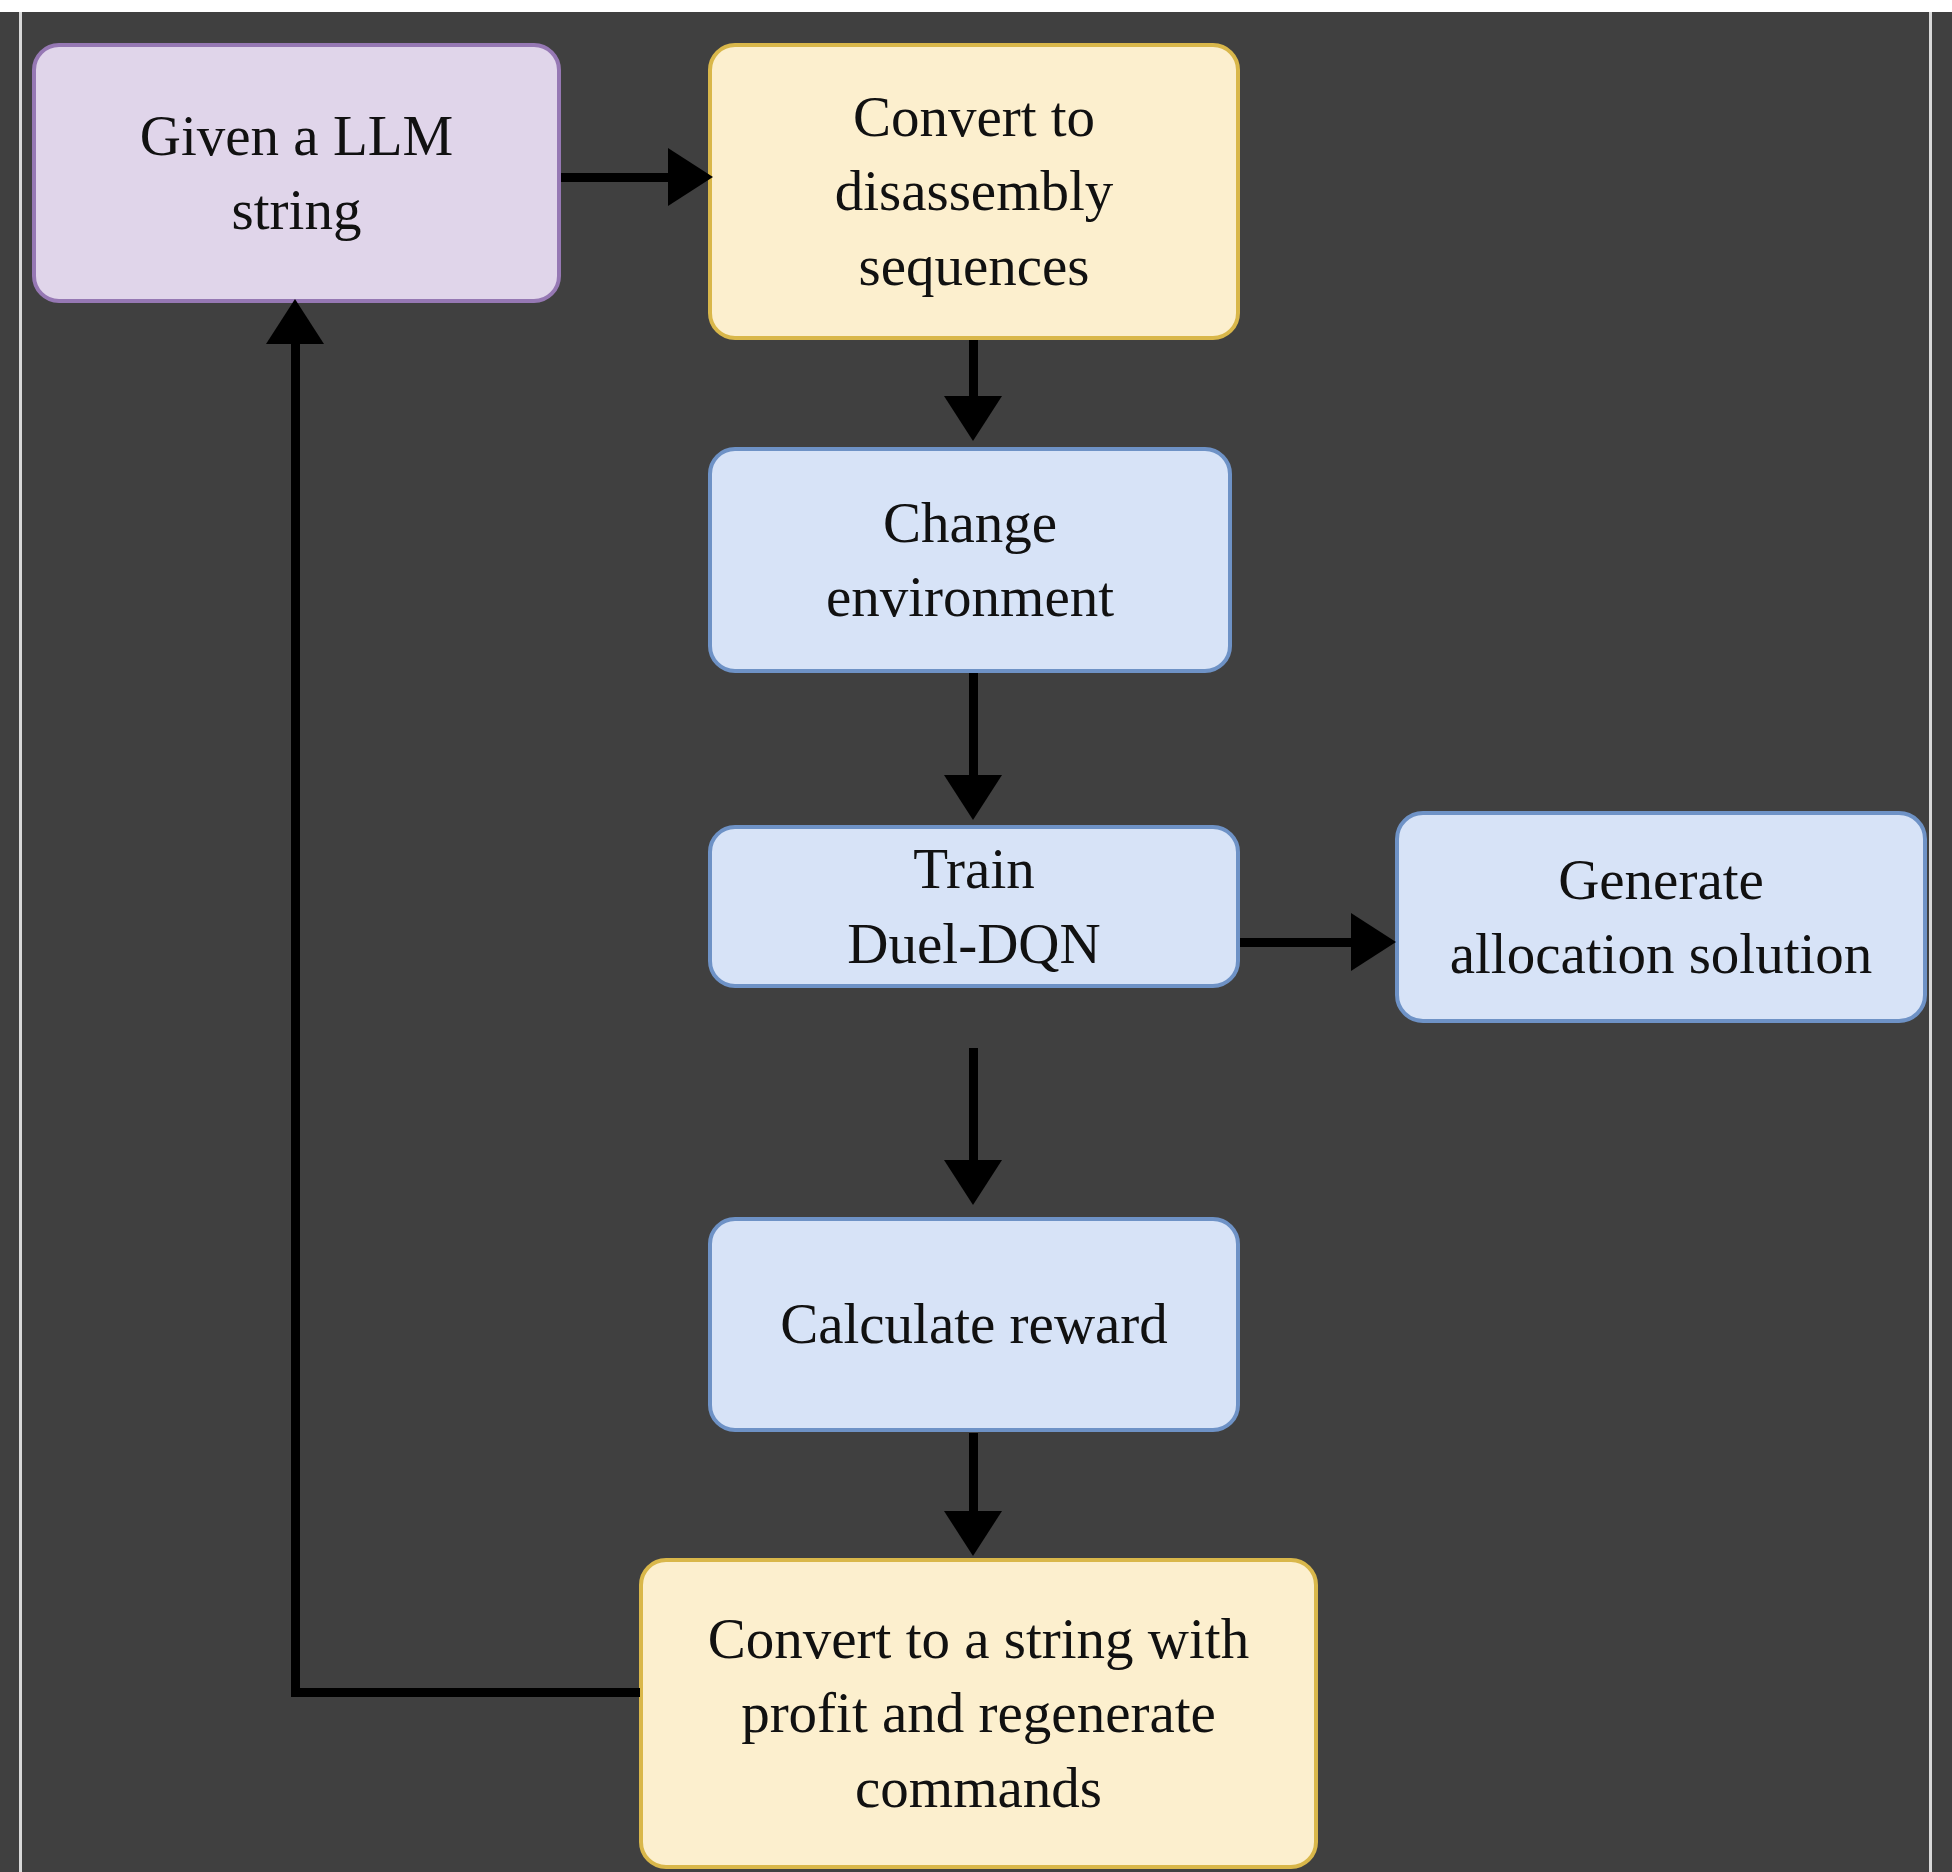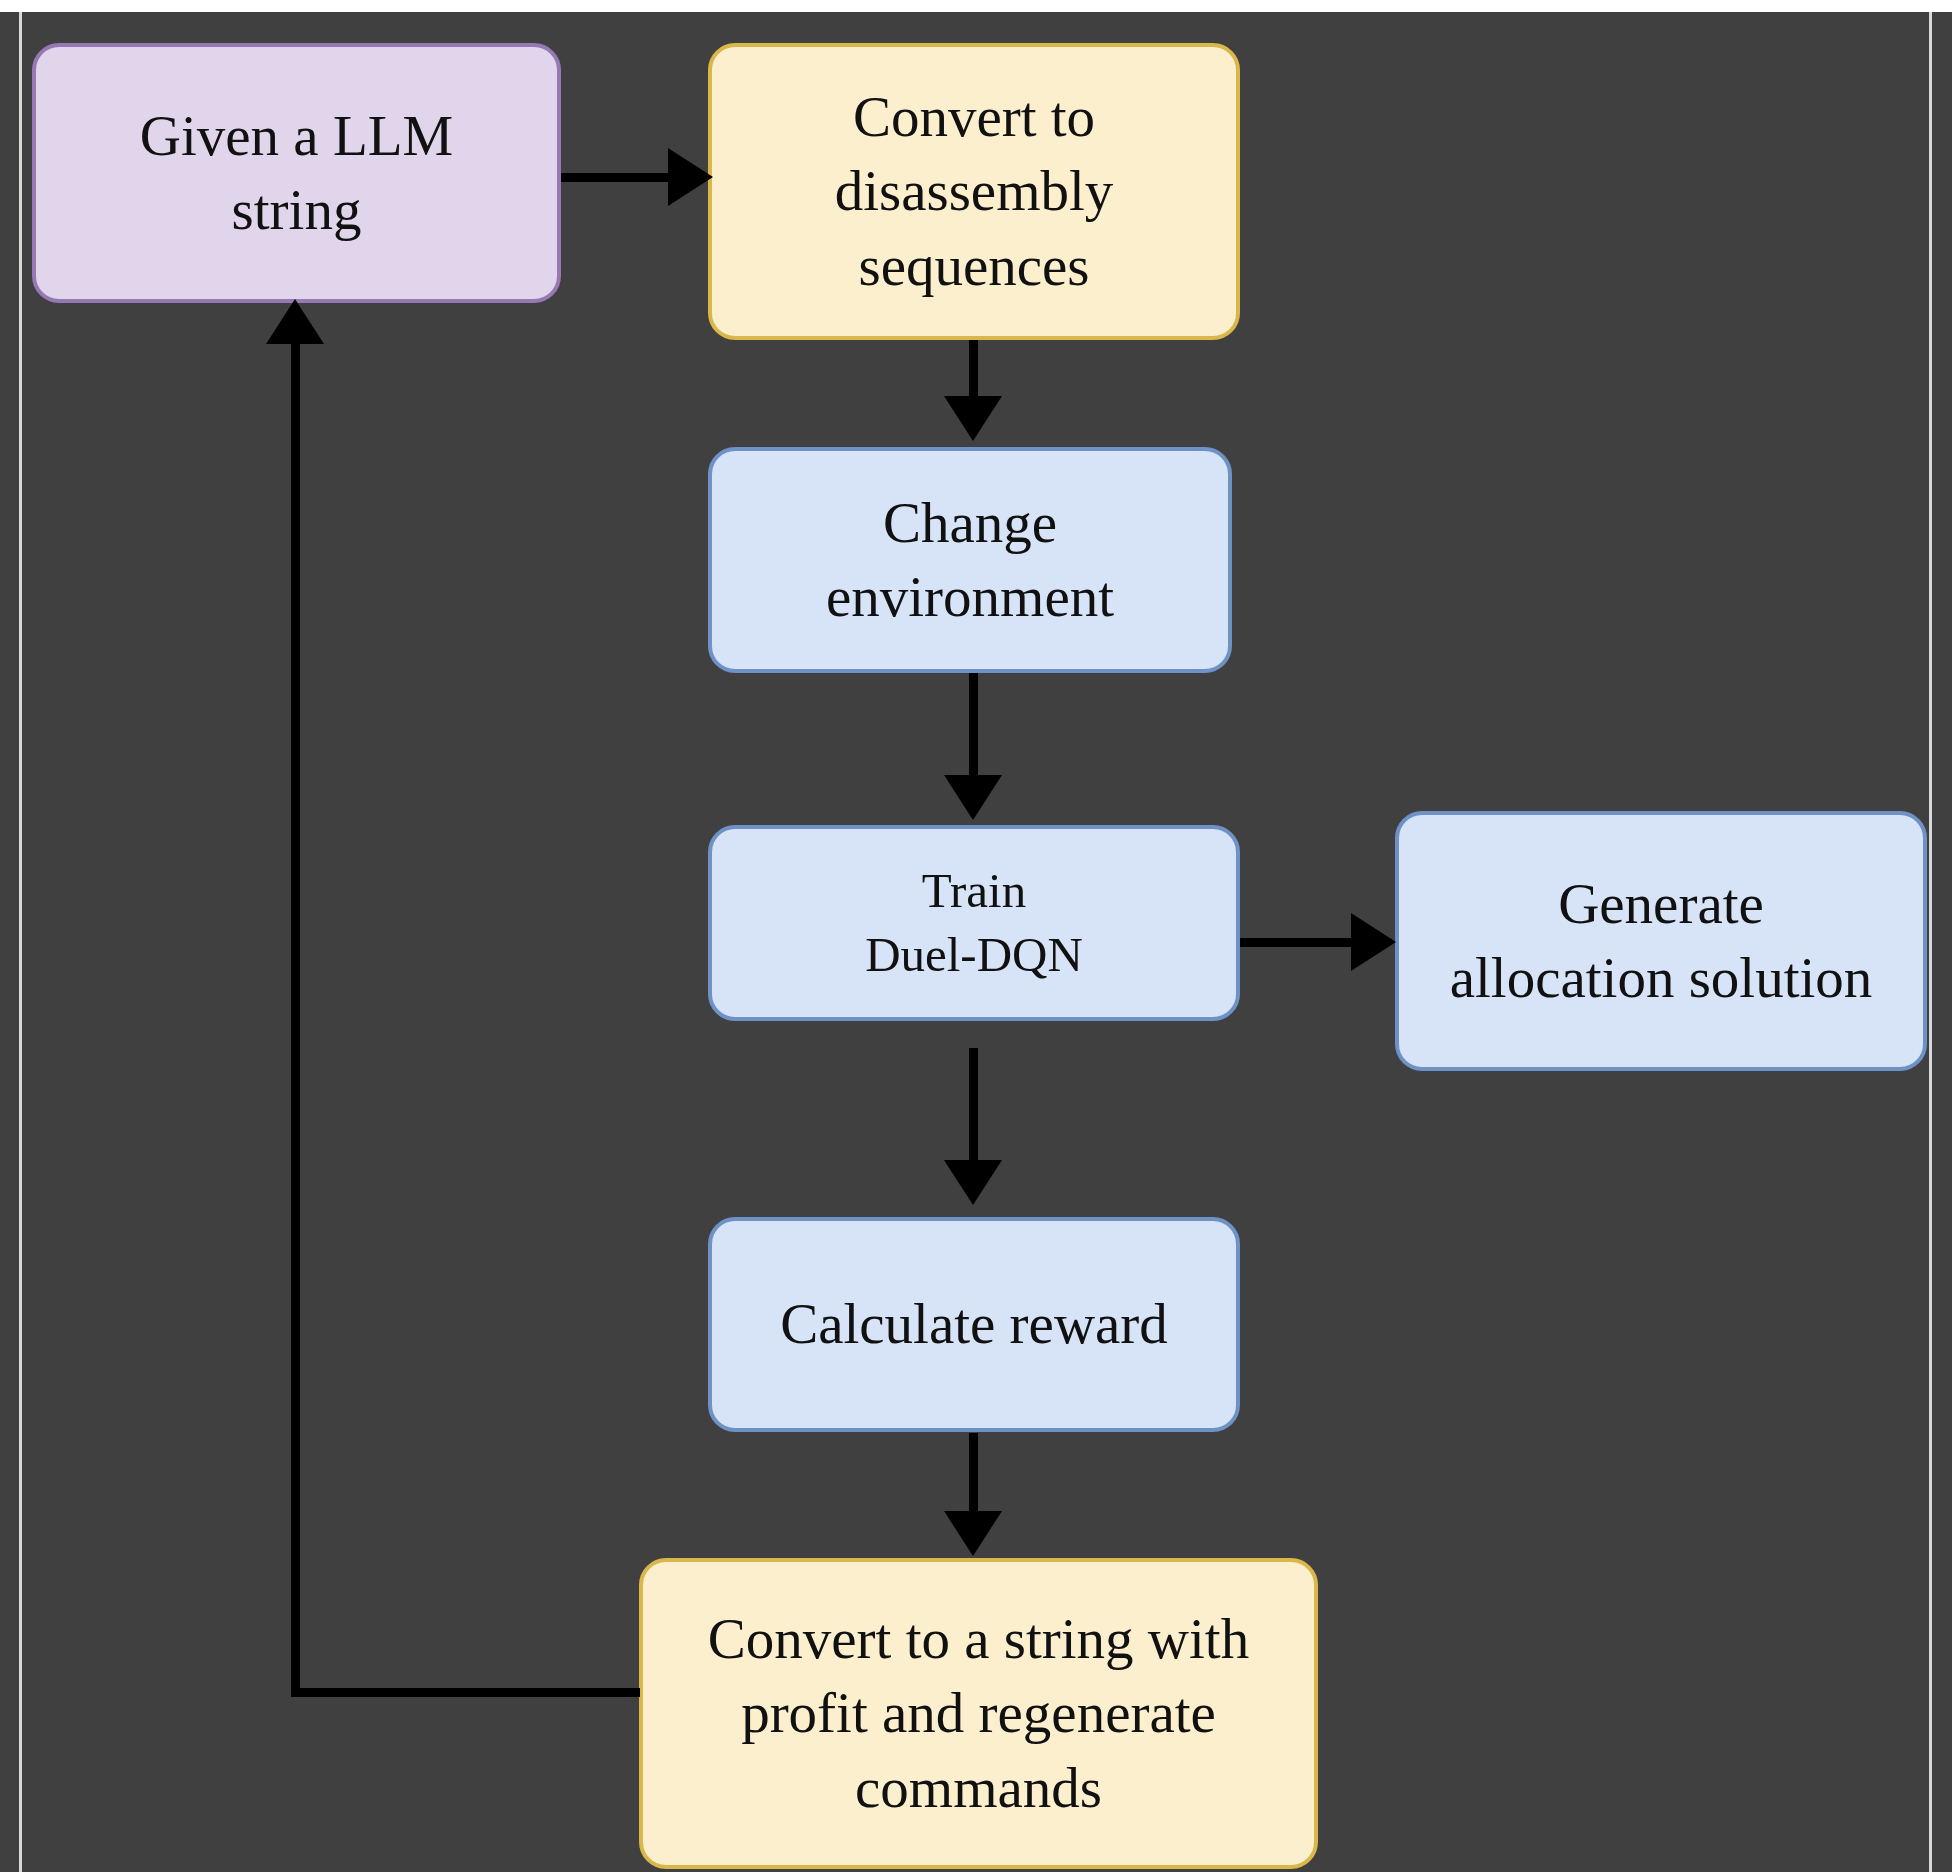--- a/index.html
+++ b/index.html
@@ -37,22 +37,22 @@
     white-space: pre-line;
   }
   .node-purple { background: #e0d5ea; border: 4.9px solid #9678b4; }
   .node-yellow { background: #fcefce; border: 4.9px solid #d9b74a; }
   .node-blue   { background: #d7e3f7; border: 4.9px solid #6e92c6; }
 
   
   #n-llm      { left: 32px;   top: 31px;   width: 529px;  height: 260px; font-size: 57px; }
   #n-convert  { left: 708px;  top: 31px;   width: 532px;  height: 297px; font-size: 57px; }
   #n-env      { left: 708px;  top: 435px;  width: 524px;  height: 226px; font-size: 57px; }
-  #n-train    { left: 708px;  top: 813px;  width: 532px;  height: 196px; font-size: 49px; }
-  #n-alloc    { left: 1395px; top: 799px;  width: 532px;  height: 260px; font-size: 57px; }
+  #n-train    { left: 708px;  top: 813px;  width: 532px;  height: 163px; font-size: 57px; }
+  #n-alloc    { left: 1395px; top: 799px;  width: 532px;  height: 212px; font-size: 57px; border-radius: 28px; }
   #n-reward   { left: 708px;  top: 1205px; width: 532px;  height: 215px; font-size: 57px; }
   #n-restring { left: 639px;  top: 1546px; width: 679px;  height: 311px; font-size: 57px; }
 
   
   .edge-line {
     position: absolute;
     background: #000000;
   }
   .edge-h { height: 8.7px; }
   .edge-v { width: 8.7px; }

